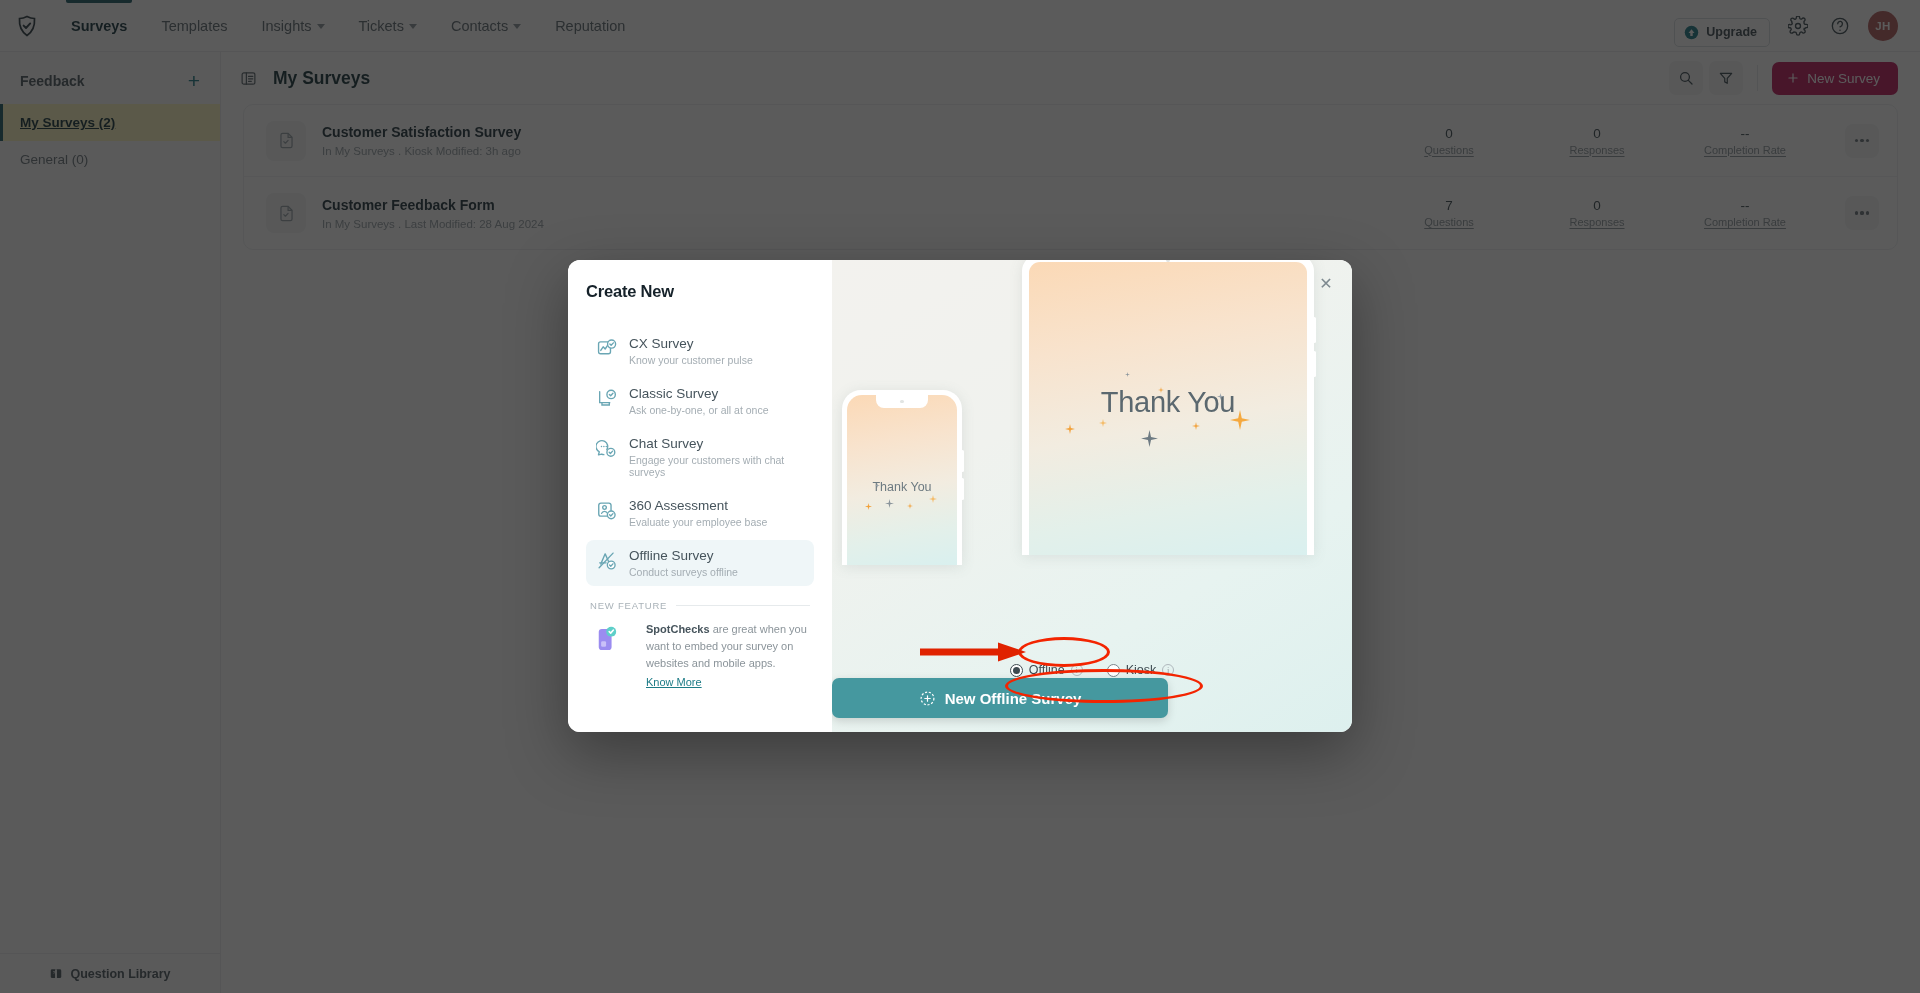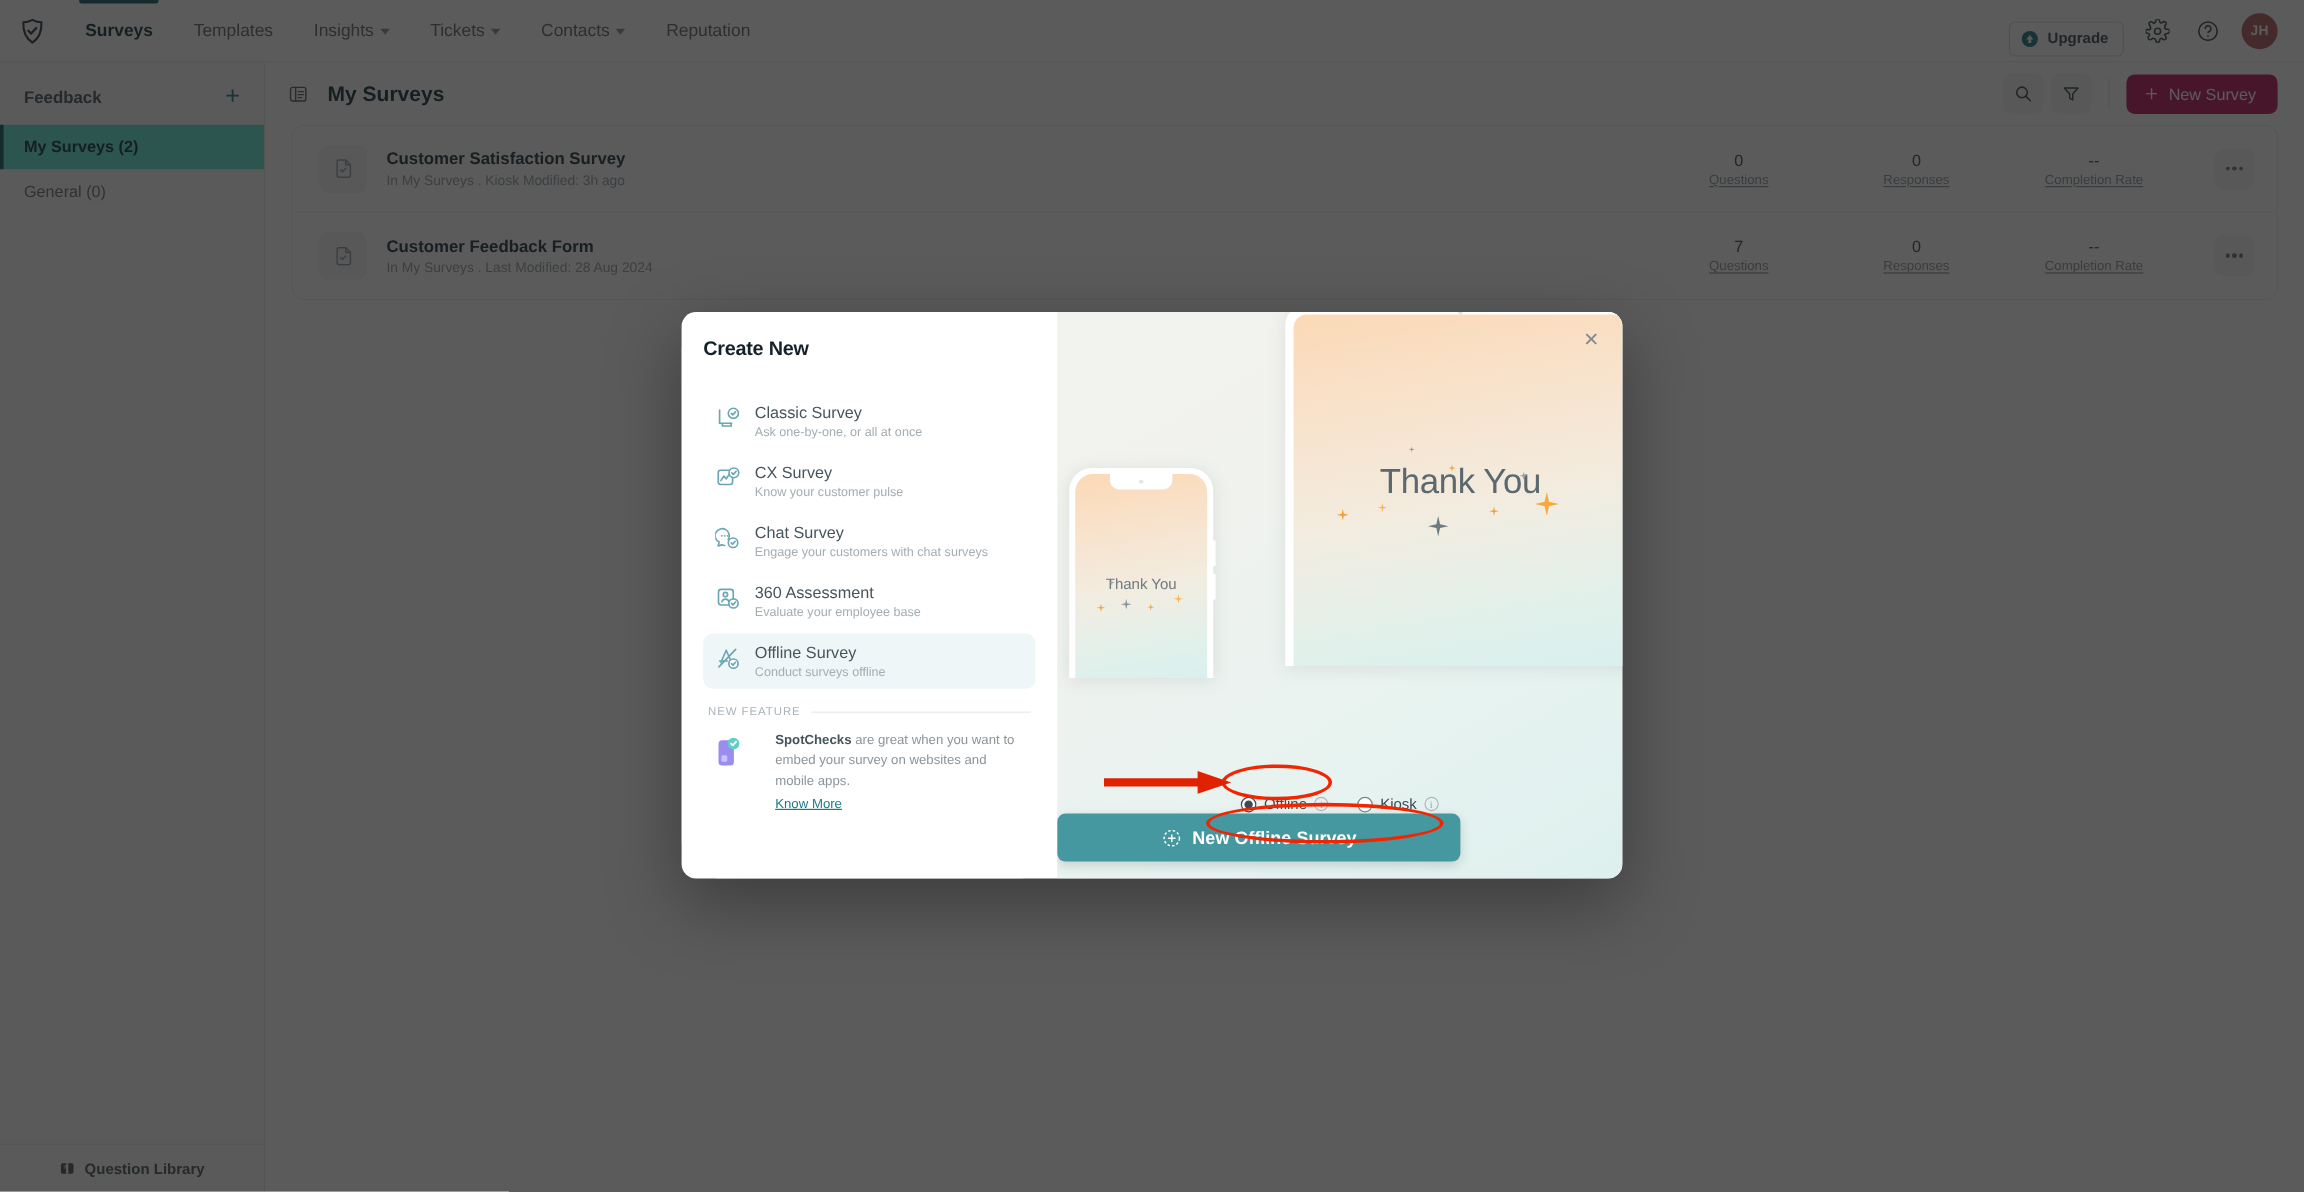--- a/index.html
+++ b/index.html
@@ -68,21 +68,21 @@
   .folders-head {
     display:flex; align-items:center; justify-content:space-between;
     padding: 18px 20px 13px 20px;
   }
   .folders-title { font-size: 14px; color: #4b585f; font-weight: 600; }
   .plus-btn { color:#1d7b86; font-size: 21px; line-height: 1; cursor:pointer; font-weight: 300; }
   .folder-item {
     position: relative;
     padding: 11px 20px; font-size: 13.5px; color: #6b767c; cursor: pointer;
   }
-  .folder-item.active { background: #5eead4; color: #17333a; font-weight: 600; }
+  .folder-item.active { background: #fef9c3; color: #17333a; font-weight: 600; text-decoration: underline; }
   .folder-item.active::before {
     content:""; position:absolute; left:0; top:0; bottom:0; width:3px; background:#1d5b66;
   }
   .q-library {
     position: absolute; left: 0; right: 0; bottom: 0; height: 40px;
     border-top: 1px solid #e9ecef;
     display: flex; align-items: center; justify-content: center; gap: 7px;
     font-size: 12.5px; color: #4b585f; font-weight: 600; cursor: pointer;
   }
 
@@ -129,21 +129,21 @@
   }
   .dot { width: 3.2px; height: 3.2px; border-radius: 50%; background: #6b767c; }
 
   
   .modal {
     position: absolute; left: 568px; top: 260px; width: 784px; height: 472px;
     background: #fff; border-radius: 12px; overflow: hidden;
     display: flex; z-index: 100;
     box-shadow: 0 20px 60px rgba(0,0,0,.35);
   }
-  .modal-left { width: 313px; background: #fff; padding: 22px 18px 0 18px; position: relative; border-radius: 31px; }
+  .modal-left { width: 264px; background: #fff; padding: 22px 18px 0 18px; position: relative; }
   .modal-title { font-size: 16.5px; font-weight: 700; color: #16222a; letter-spacing: -.2px; }
   .type-list { margin-top: 27px; }
   .type-item {
     display: flex; align-items: flex-start; gap: 11px;
     padding: 8px 10px; border-radius: 8px; cursor: pointer; margin-bottom: 4px;
   }
   .type-item.selected { background: #eff6f8; }
   .type-ic { width: 22px; height: 22px; flex: none; margin-top: 2px; }
   .type-name { font-size: 13.5px; color: #46545c; }
   .type-desc { font-size: 10.5px; color: #a4adb3; margin-top: 3px; }
@@ -412,41 +412,41 @@
 
   <div class="modal">
 
     <div class="modal-left">
       <div class="modal-title">Create New</div>
 
       <div class="type-list">
 
         <div class="type-item">
           <svg class="type-ic" viewBox="0 0 24 24" fill="none" stroke="#6aa6b4" stroke-width="1.5">
+            <rect x="2.8" y="4.2" width="13" height="13" rx="2.2"></rect>
+            <path d="M5.2 13.6l2.6-4 2.2 2.4 3-4.4" stroke-linecap="round" stroke-linejoin="round"></path>
+            <circle cx="17" cy="6.6" r="4.4" fill="#fff"></circle>
+              <path d="M15.1 6.6l1.4 1.4 2.5-2.7" stroke-linecap="round" stroke-linejoin="round"></path>
+          </svg>
+          <div>
+            <div class="type-name">CX Survey</div>
+            <div class="type-desc">Know your customer pulse</div>
+          </div>
+        </div>
+
+        <div class="type-item">
+          <svg class="type-ic" viewBox="0 0 24 24" fill="none" stroke="#6aa6b4" stroke-width="1.5">
             <path d="M4 4v12h11" stroke-linecap="round"></path>
               <path d="M6.5 16v2.5h8V16"></path>
             <circle cx="16.5" cy="7" r="4.6"></circle>
               <path d="M14.6 7l1.4 1.4 2.5-2.7" stroke-linecap="round" stroke-linejoin="round"></path>
           </svg>
           <div>
             <div class="type-name">Classic Survey</div>
             <div class="type-desc">Ask one-by-one, or all at once</div>
-          </div>
-        </div>
-
-        <div class="type-item">
-          <svg class="type-ic" viewBox="0 0 24 24" fill="none" stroke="#6aa6b4" stroke-width="1.5">
-            <rect x="2.8" y="4.2" width="13" height="13" rx="2.2"></rect>
-            <path d="M5.2 13.6l2.6-4 2.2 2.4 3-4.4" stroke-linecap="round" stroke-linejoin="round"></path>
-            <circle cx="17" cy="6.6" r="4.4" fill="#fff"></circle>
-              <path d="M15.1 6.6l1.4 1.4 2.5-2.7" stroke-linecap="round" stroke-linejoin="round"></path>
-          </svg>
-          <div>
-            <div class="type-name">CX Survey</div>
-            <div class="type-desc">Know your customer pulse</div>
           </div>
         </div>
 
         <div class="type-item">
           <svg class="type-ic" viewBox="0 0 24 24" fill="none" stroke="#6aa6b4" stroke-width="1.5">
             <path d="M11.8 12.6A6.4 6.4 0 103.6 15l-.9 3.4 3.5-.9a6.4 6.4 0 002.4.6" stroke-linecap="round" stroke-linejoin="round"></path>
             <circle cx="6" cy="9.3" r=".85" fill="#6aa6b4" stroke="none"></circle>
               <circle cx="8.6" cy="9.3" r=".85" fill="#6aa6b4" stroke="none"></circle>
               <circle cx="11.2" cy="9.3" r=".85" fill="#6aa6b4" stroke="none"></circle>
             <circle cx="16.2" cy="15.6" r="4.3" fill="#fff"></circle>

